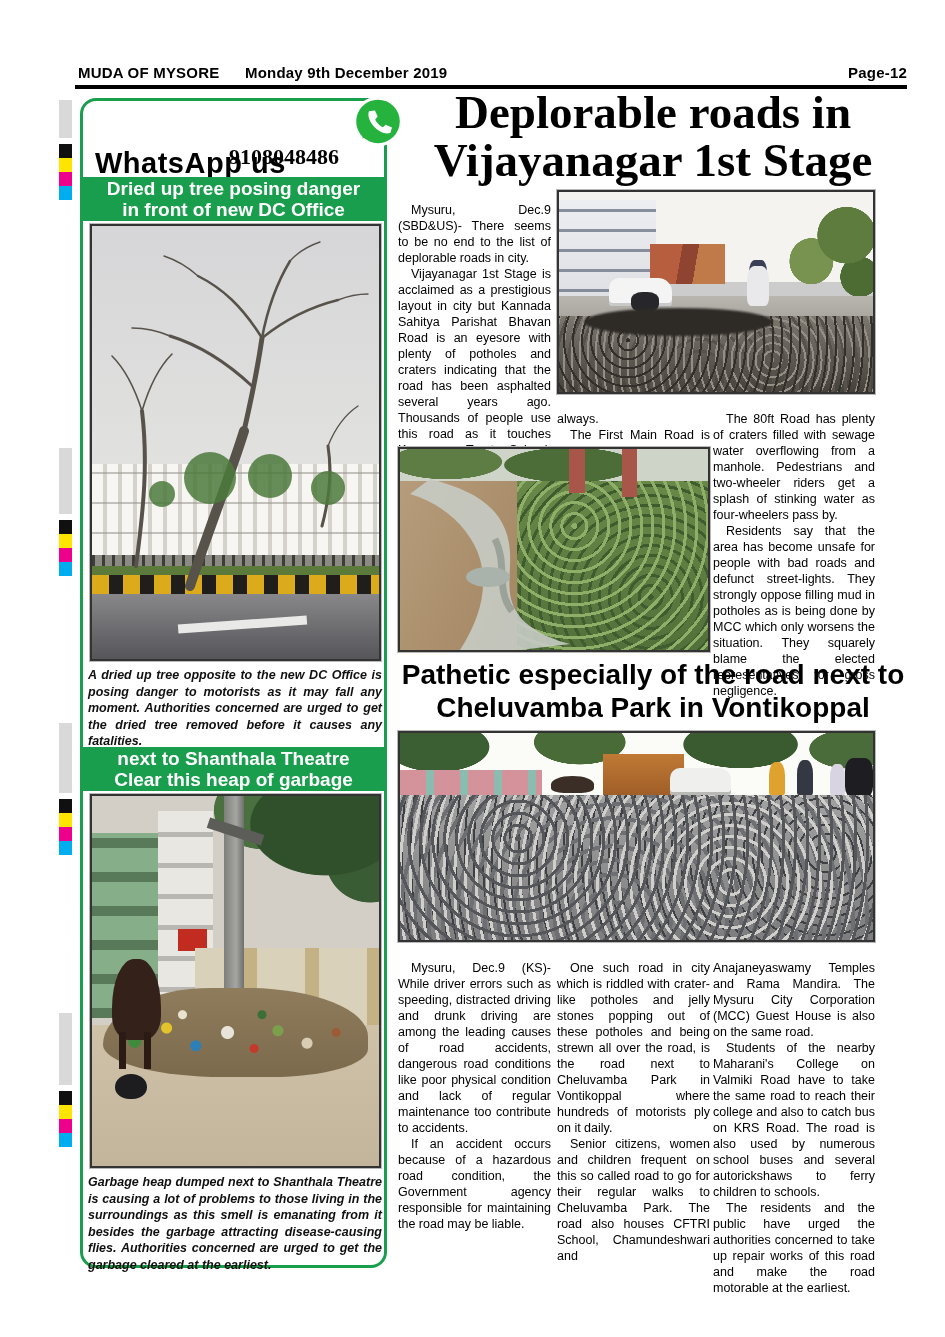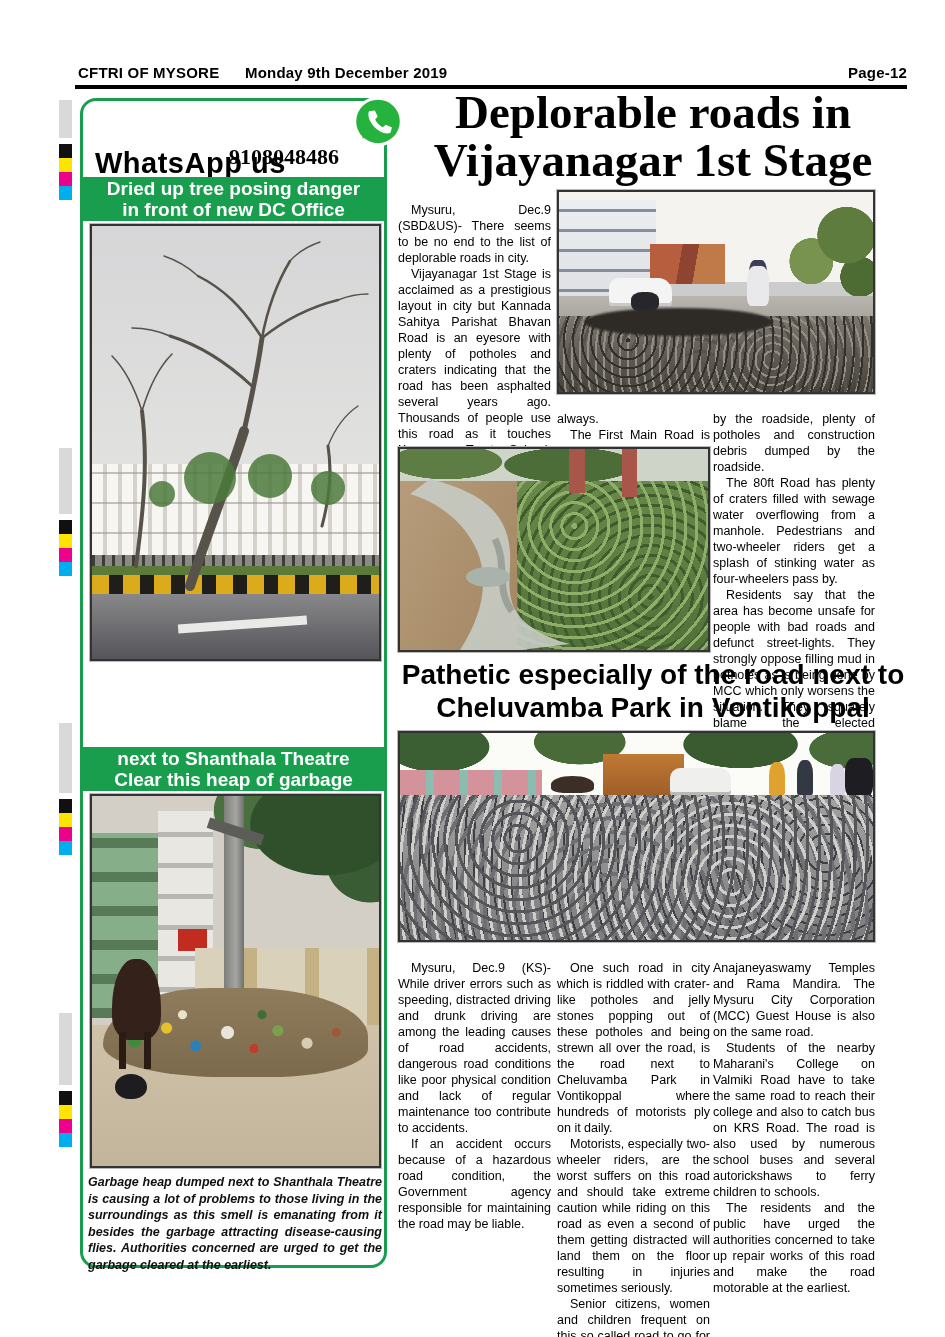--- a/index.html
+++ b/index.html
@@ -170,21 +170,21 @@
       repeating-radial-gradient(circle at 70% 60%,#cfcecb 0 3px,transparent 3px 11px),
       repeating-radial-gradient(circle at 45% 85%,#6e6f72 0 4px,transparent 4px 14px),
       repeating-radial-gradient(circle at 90% 40%,#3f4044 0 2px,transparent 2px 9px),
       linear-gradient(#a3a2a2,#7d7c7e);}
 </style>
 </head>
 <body>
 
 <div id="page">
 
-  <div id="masthead" class="mast">CFTRI OF MYSORE</div>
+  <div id="masthead" class="mast">MUDA OF MYSORE</div>
   <div id="edition-date" class="mast">Monday 9th December 2019</div>
   <div id="page-number" class="mast" style="position:absolute;">Page-12</div>
   <div id="header-rule"></div>
 
   <div class="regset" style="top:100px">
     <div class="reg-gray" style="height:38px"></div>
     <div class="reg-gap"></div>
     <div class="reg-sq rs-k"></div>
     <div class="reg-sq rs-y"></div>
     <div class="reg-sq rs-m"></div>
@@ -261,20 +261,21 @@
       </g>
       <g fill="#4d7a3c" opacity="0.85">
         <circle cx="118" cy="252" r="26"></circle>
         <circle cx="178" cy="250" r="22"></circle>
         <circle cx="236" cy="262" r="17"></circle>
         <circle cx="70" cy="268" r="13"></circle>
       </g>
     </svg>
   </div>
 
+  <div id="caption-tree" class="cap">A dried up tree opposite to the new DC Office is posing danger to motorists as it may fall any moment. Authorities concerned are urged to get the dried tree removed before it causes any fatalities.</div>
 
   <div id="green-bar-2" class="green-bar">
     <span>next to Shanthala Theatre</span>
     <span>Clear this heap of garbage</span>
   </div>
 
   <div id="photo-garbage" class="photo-frame">
     <div class="ph g-bg"></div>
     <div class="ph g-foliage"></div>
     <div class="ph g-bldg-green"></div>
@@ -317,21 +318,20 @@
     <div class="ph m-rubble"></div>
     <div class="ph m-crater"></div>
   </div>
 
   <div id="a1-col2" class="body-col">
     <p class="cont">always.</p>
     <p>The First Main Road is nothing better with shrubs having grown</p>
   </div>
 
   <div id="a1-col3" class="body-col">
-    <p class="cont">by the roadside, plenty of potholes and construction debris dumped by the roadside.</p>
     <p>The 80ft Road has plenty of craters filled with sewage water overflowing from a manhole. Pedestrians and two-wheeler riders get a splash of stinking water as four-wheelers pass by.</p>
     <p>Residents say that the area has become unsafe for people with bad roads and defunct street-lights. They strongly oppose filling mud in potholes as is being done by MCC which only worsens the situation. They squarely blame the elected representatives for gross negligence.</p>
   </div>
 
   <div id="photo-sewage" class="photo-frame">
     <div class="ph s-dirt"></div>
     <div class="ph s-shrubs"></div>
     <div class="ph s-top"></div>
     <div class="ph s-pillar1"></div>
     <div class="ph s-pillar2"></div>
@@ -360,21 +360,20 @@
     <div class="ph c-bike"></div>
     <div class="ph c-gravel"></div>
   </div>
 
   <div id="a2-col1" class="body-col">
     <p>Mysuru, Dec.9 (KS)- While driver errors such as speeding, distracted driving and drunk driving are among the leading causes of road accidents, dangerous road conditions like poor physical condition and lack of regular maintenance too contribute to accidents.</p>
     <p>If an accident occurs because of a hazardous road condition, the Government agency responsible for maintaining the road may be liable.</p>
   </div>
   <div id="a2-col2" class="body-col">
     <p>One such road in city which is riddled with crater-like potholes and jelly stones popping out of these potholes and being strewn all over the road, is the road next to Cheluvamba Park in Vontikoppal where hundreds of motorists ply on it daily.</p>
-    <p>Motorists, especially two-wheeler riders, are the worst suffers on this road and should take extreme caution while riding on this road as even a second of them getting distracted will land them on the floor resulting in injuries sometimes seriously.</p>
     <p>Senior citizens, women and children frequent on this so called road to go for their regular walks to Cheluvamba Park. The road also houses CFTRI School, Chamundeshwari and</p>
   </div>
   <div id="a2-col3" class="body-col">
     <p class="cont">Anajaneyaswamy Temples and Rama Mandira. The Mysuru City Corporation (MCC) Guest House is also on the same road.</p>
     <p>Students of the nearby Maharani's College on Valmiki Road have to take the same road to reach their college and also to catch bus on KRS Road. The road is also used by numerous school buses and several autorickshaws to ferry children to schools.</p>
     <p>The residents and the public have urged the authorities concerned to take up repair works of this road and make the road motorable at the earliest.</p>
   </div>
 
 </div>
 

